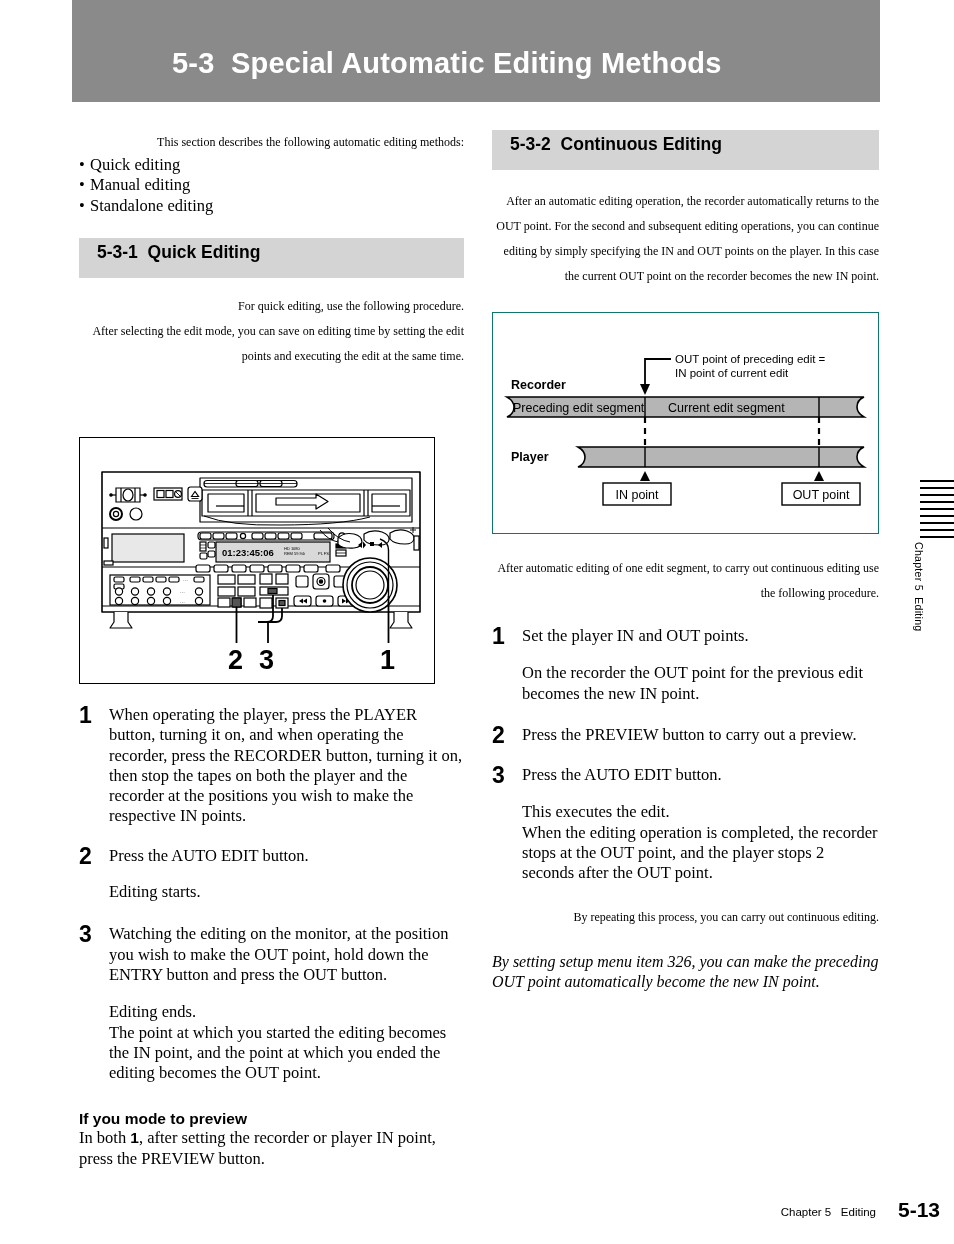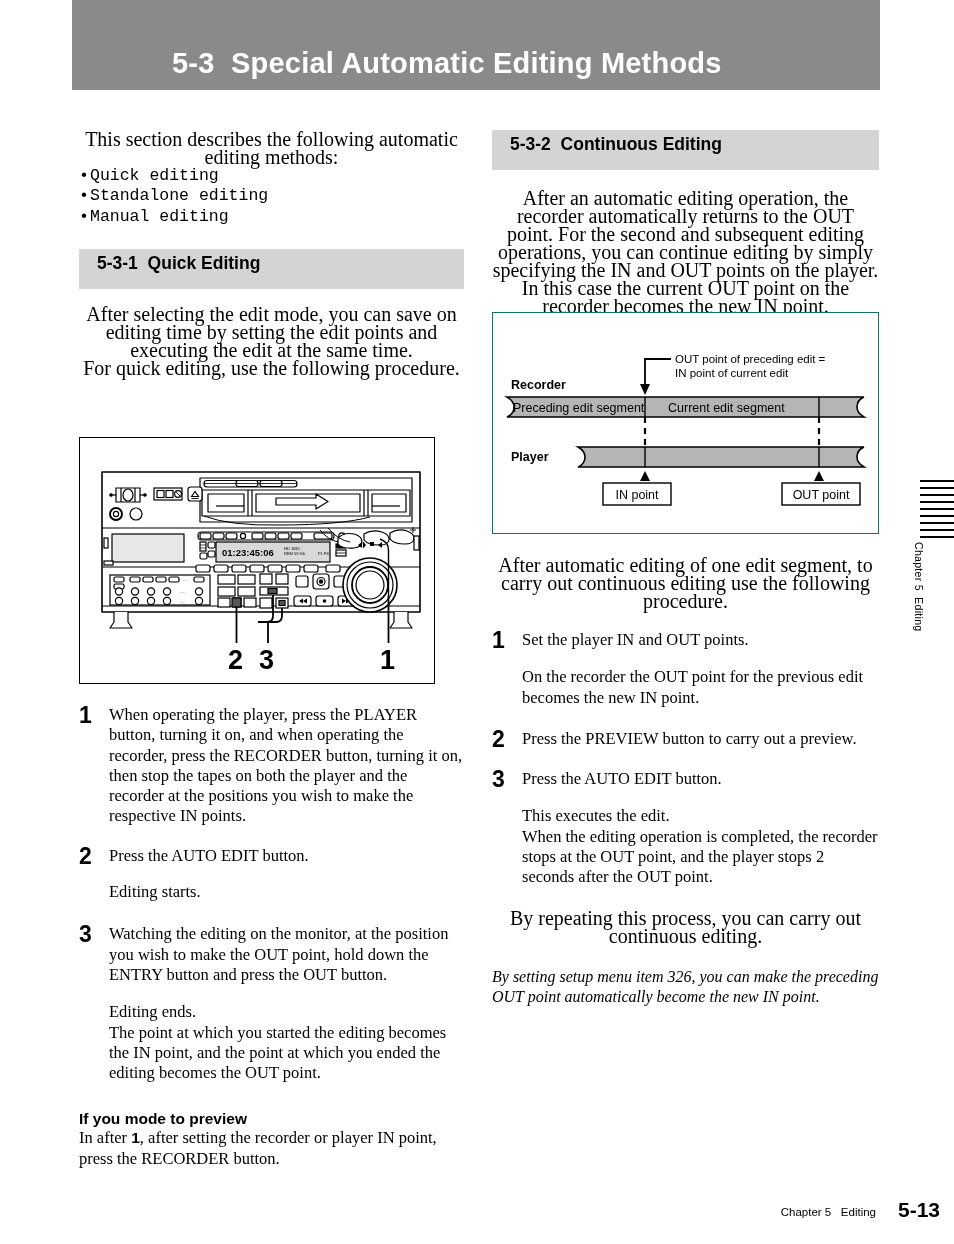--- a/index.html
+++ b/index.html
@@ -5,38 +5,38 @@
   html,body{margin:0;padding:0;background:#ffffff;}
   body{
     width:954px;height:1244px;position:relative;overflow:hidden;
     font-family:"Liberation Serif", serif;color:#000;
     -webkit-font-smoothing:antialiased;
   }
   .page{position:absolute;inset:0;}
 
   
   .banner{
-    position:absolute;left:72px;top:0;width:808px;height:90px;
+    position:absolute;left:72px;top:0;width:808px;height:102px;
     background:#8a8a8a;
   }
   .banner-title{
     position:absolute;left:100px;top:47px;
     font-family:"Liberation Sans", sans-serif;
     font-weight:bold;font-size:29px;color:#ffffff;letter-spacing:.2px;
     white-space:pre;
   }
 
   
   .col-left{position:absolute;left:79px;top:130px;width:385px;}
   .col-right{position:absolute;left:492px;top:130px;width:387px;}
 
   p{margin:0;font-size:16.5px;line-height:20.3px;}
-  .body-text{font-size:20px;line-height:18px;text-align:center;}
-
-  .bullets{margin:0;padding:0;list-style:none;font-family:Liberation Mono, monospace;}
+  .body-text{font-size:12px;line-height:25px;text-align:right;}
+
+  .bullets{margin:0;padding:0;list-style:none;}
   .bullets li{font-size:16.5px;line-height:20.3px;text-indent:0;padding-left:11px;position:relative;}
   .bullets li:before{content:"\2022";position:absolute;left:0;top:0;}
 
   
   .sec-head{
     background:#d4d4d4;height:40px;line-height:28px;
     font-family:"Liberation Sans", sans-serif;font-weight:bold;
     font-size:17.5px;padding-left:18px;white-space:pre;
     margin:0;color:#000;
   }
@@ -98,30 +98,30 @@
   <div class="banner">
     <div class="banner-title">5-3  Special Automatic Editing Methods</div>
   </div>
 
   <div class="col-left">
 
     <p class="body-text">This section describes the following automatic editing methods:</p>
 
     <ul class="bullets">
       <li>Quick editing</li>
+      <li>Manual editing</li>
       <li>Standalone editing</li>
-      <li>Manual editing</li>
     </ul>
 
     <div style="height:22px"></div>
     <div class="sec-head">5-3-1  Quick Editing</div>
 
     <div style="height:16px"></div>
+    <p class="body-text">For quick editing, use the following procedure.</p>
     <p class="body-text">After selecting the edit mode, you can save on editing time by setting the edit points and executing the edit at the same time.</p>
-    <p class="body-text">For quick editing, use the following procedure.</p>
   </div>
 
   <div class="vtr-box">
     <svg width="383" height="245" viewBox="0 0 383 245">
       <g stroke="#000" fill="none" stroke-width="1.2" stroke-linejoin="round">
 
         <path d="M22,34 L340,34 L340,174 L22,174 Z" fill="#ffffff" stroke-width="1.6"></path>
 
         <line x1="22" y1="90" x2="340" y2="90"></line>
 
@@ -344,21 +344,21 @@
     <div class="step">
       <span class="num">3</span>
       <span class="txt">Watching the editing on the monitor, at the position you wish to make the OUT point, hold down the ENTRY button and press the OUT button.</span>
     </div>
     <div style="height:17px"></div>
     <div class="sub indent">Editing ends.</div>
     <div class="sub indent">The point at which you started the editing becomes the IN point, and the point at which you ended the editing becomes the OUT point.</div>
 
     <div style="height:27px"></div>
     <div class="head-bold">If you mode to preview</div>
-    <div class="sub"><span>In after </span><b class="sans">1</b><span>, after setting the recorder or player IN point, press the RECORDER button.</span></div>
+    <div class="sub"><span>In both </span><b class="sans">1</b><span>, after setting the recorder or player IN point, press the PREVIEW button.</span></div>
   </div>
 
   <div class="col-right">
     <div class="sec-head">5-3-2  Continuous Editing</div>
     <div style="height:19px"></div>
     <p class="body-text">After an automatic editing operation, the recorder automatically returns to the OUT point.  For the second and subsequent editing operations, you can continue editing by simply specifying the IN and OUT points on the player.  In this case the current OUT point on the recorder becomes the new IN point.</p>
   </div>
 
   <div class="diagram">
     <svg width="385" height="220" viewBox="0 0 385 220">

